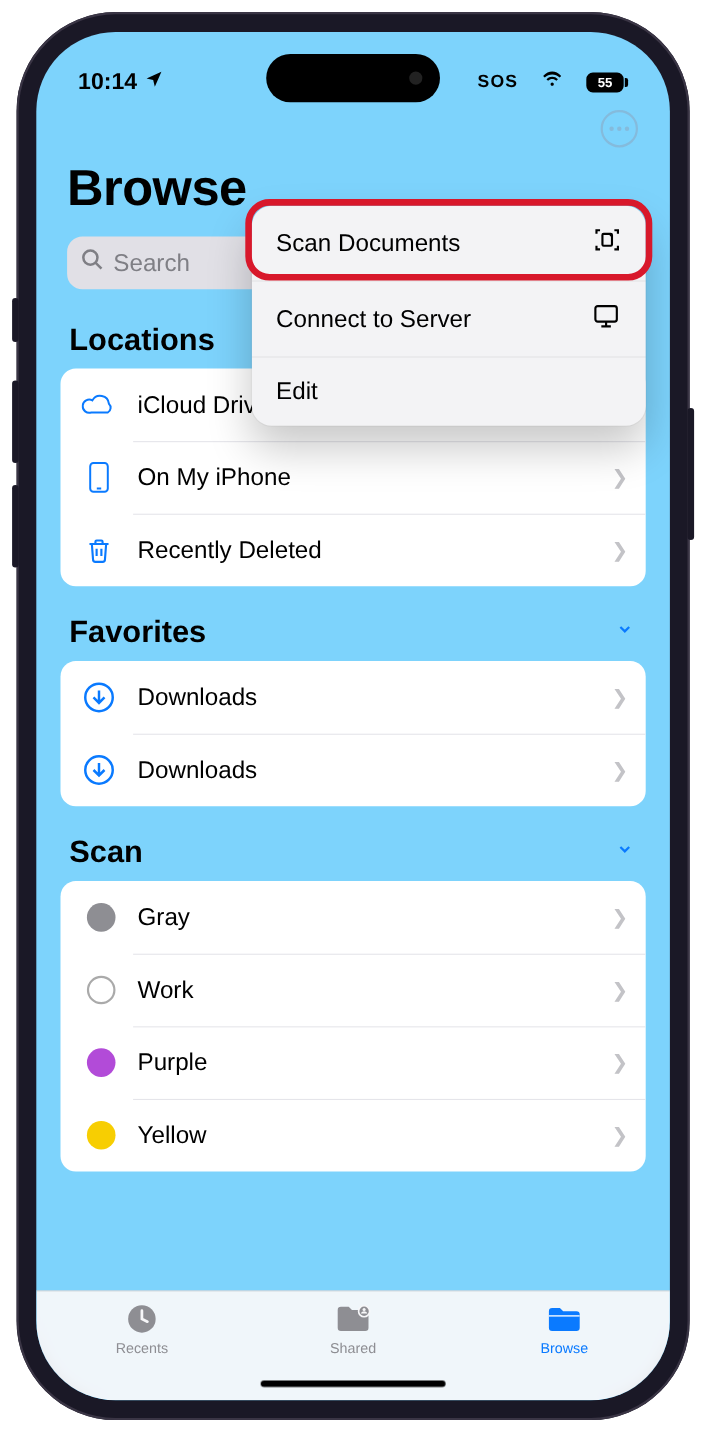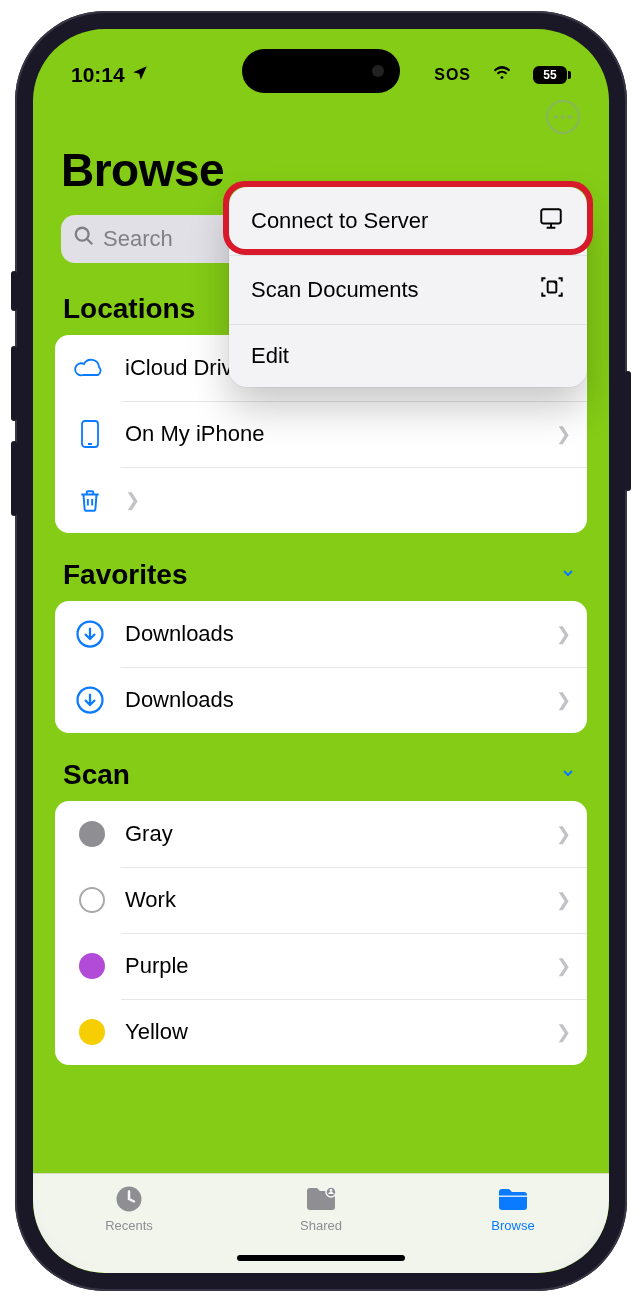--- a/index.html
+++ b/index.html
@@ -27,21 +27,21 @@
     border-radius: 4px;
   }
   .side-btn.left1 { left: -4px; top: 260px; width: 6px; height: 40px; }
   .side-btn.left2 { left: -4px; top: 335px; width: 6px; height: 75px; }
   .side-btn.left3 { left: -4px; top: 430px; width: 6px; height: 75px; }
   .side-btn.right1 { right: -4px; top: 360px; width: 6px; height: 120px; }
 
   .screen {
     width: 100%;
     height: 100%;
-    background: #84cc16;
+    background: #7dd3fc;
     border-radius: 72px;
     overflow: hidden;
     position: relative;
     display: flex;
     flex-direction: column;
   }
   .notch {
     position: absolute;
     top: 20px;
     left: 50%;
@@ -313,40 +313,40 @@
             <circle cx="10" cy="10" r="7"></circle>
             <line x1="21" y1="21" x2="15" y2="15"></line>
           </svg>
       </span>
       <span>Search</span>
     </div>
 
     <div class="popover">
       <div class="popover-highlight"></div>
       <div class="popover-item">
+        <span>Scan Documents</span>
+        <span>
+          <svg width="26" height="26" viewBox="0 0 24 24" fill="none" stroke="#000" stroke-width="1.8">
+              <path d="M3 7V4h3M21 7V4h-3M3 17v3h3M21 17v3h-3"></path>
+              <rect x="8" y="7" width="8" height="10" rx="1"></rect>
+              <path d="M14 7l2 2"></path>
+            </svg>
+        </span>
+      </div>
+      <div class="popover-item">
         <span>Connect to Server</span>
         <span>
           <svg width="28" height="26" viewBox="0 0 24 24" fill="none" stroke="#000" stroke-width="1.8">
               <rect x="3" y="4" width="18" height="13" rx="2"></rect>
               <line x1="12" y1="17" x2="12" y2="21"></line>
               <line x1="8" y1="21" x2="16" y2="21"></line>
             </svg>
         </span>
       </div>
       <div class="popover-item">
-        <span>Scan Documents</span>
-        <span>
-          <svg width="26" height="26" viewBox="0 0 24 24" fill="none" stroke="#000" stroke-width="1.8">
-              <path d="M3 7V4h3M21 7V4h-3M3 17v3h3M21 17v3h-3"></path>
-              <rect x="8" y="7" width="8" height="10" rx="1"></rect>
-              <path d="M14 7l2 2"></path>
-            </svg>
-        </span>
-      </div>
-      <div class="popover-item">
         <span>Edit</span>
         <span></span>
       </div>
     </div>
 
     <div class="content">
 
       <div class="section">
         <div class="section-header">
           <span class="section-title">Locations</span>
@@ -370,20 +370,21 @@
             </span>
             <span class="row-label">On My iPhone</span>
             <span class="chev-right">❯</span>
           </div>
           <div class="list-row">
             <span class="row-icon">
               <svg width="26" height="30" viewBox="0 0 24 24" fill="none" stroke="#0a7aff" stroke-width="1.8">
                   <path d="M4 7h16M9 7V5a1 1 0 011-1h4a1 1 0 011 1v2M6 7l1 13a2 2 0 002 2h6a2 2 0 002-2l1-13M10 11v6M14 11v6"></path>
                 </svg>
             </span>
+            <span class="row-label">Recently Deleted</span>
             <span class="chev-right">❯</span>
           </div>
         </div>
       </div>
 
       <div class="section">
         <div class="section-header">
           <span class="section-title">Favorites</span>
           <span class="chev-blue">
             <svg width="22" height="16" viewBox="0 0 24 24" fill="none" stroke="#0a7aff" stroke-width="3">

